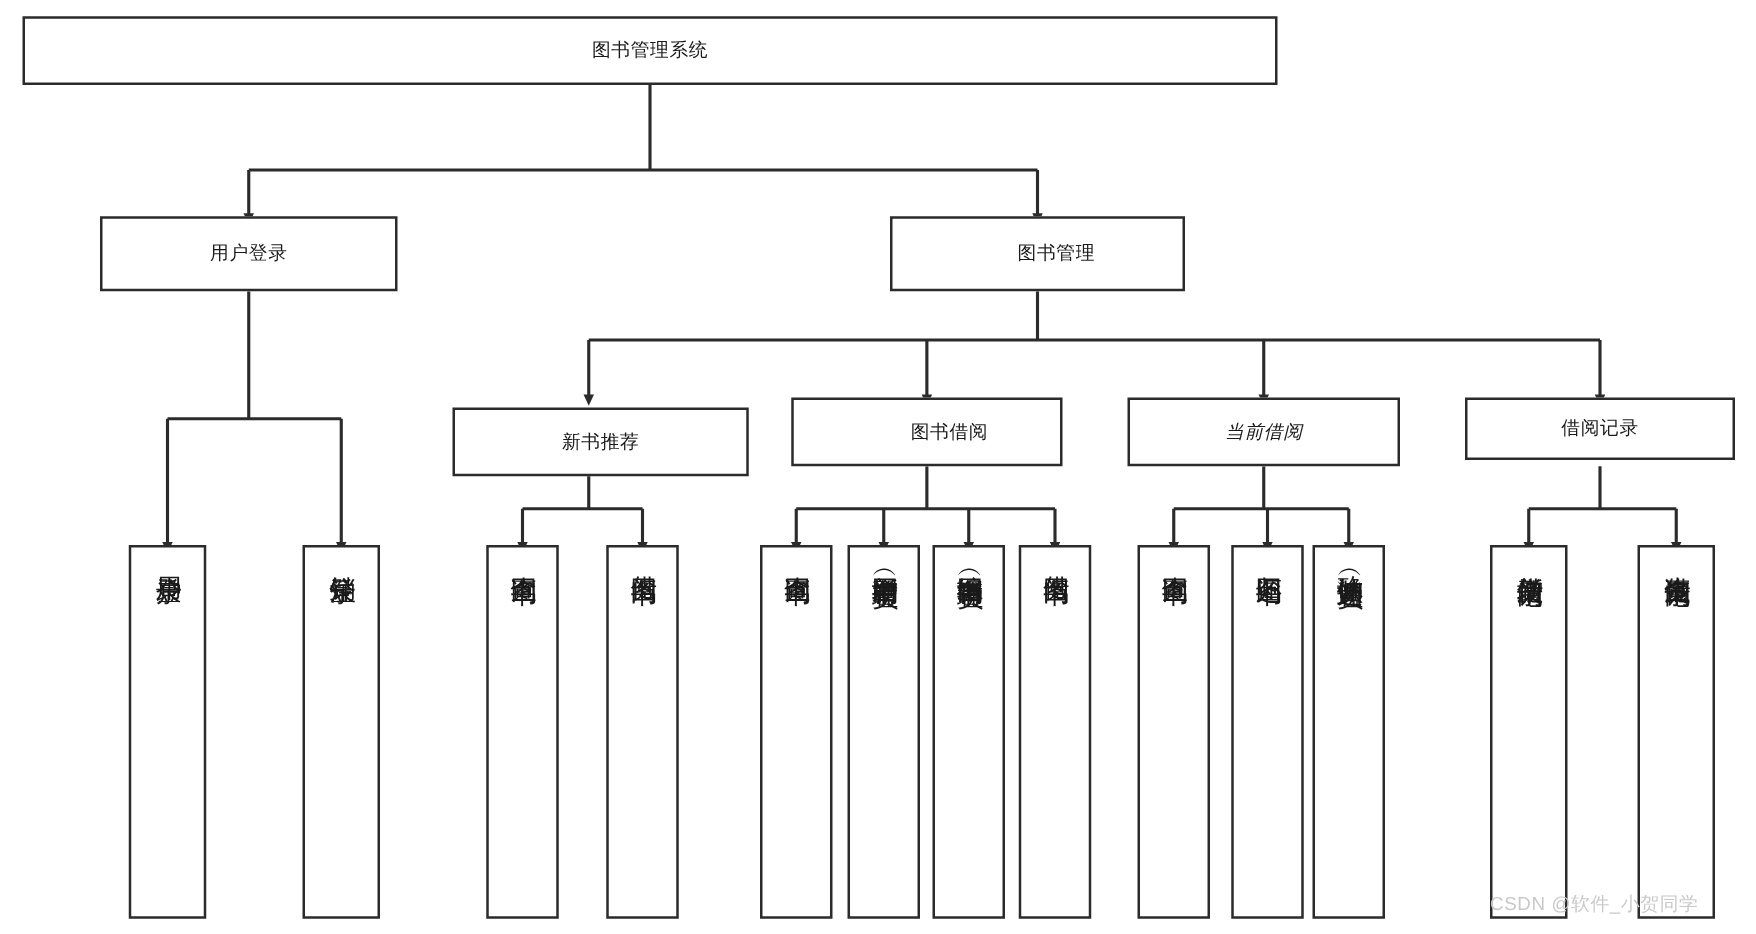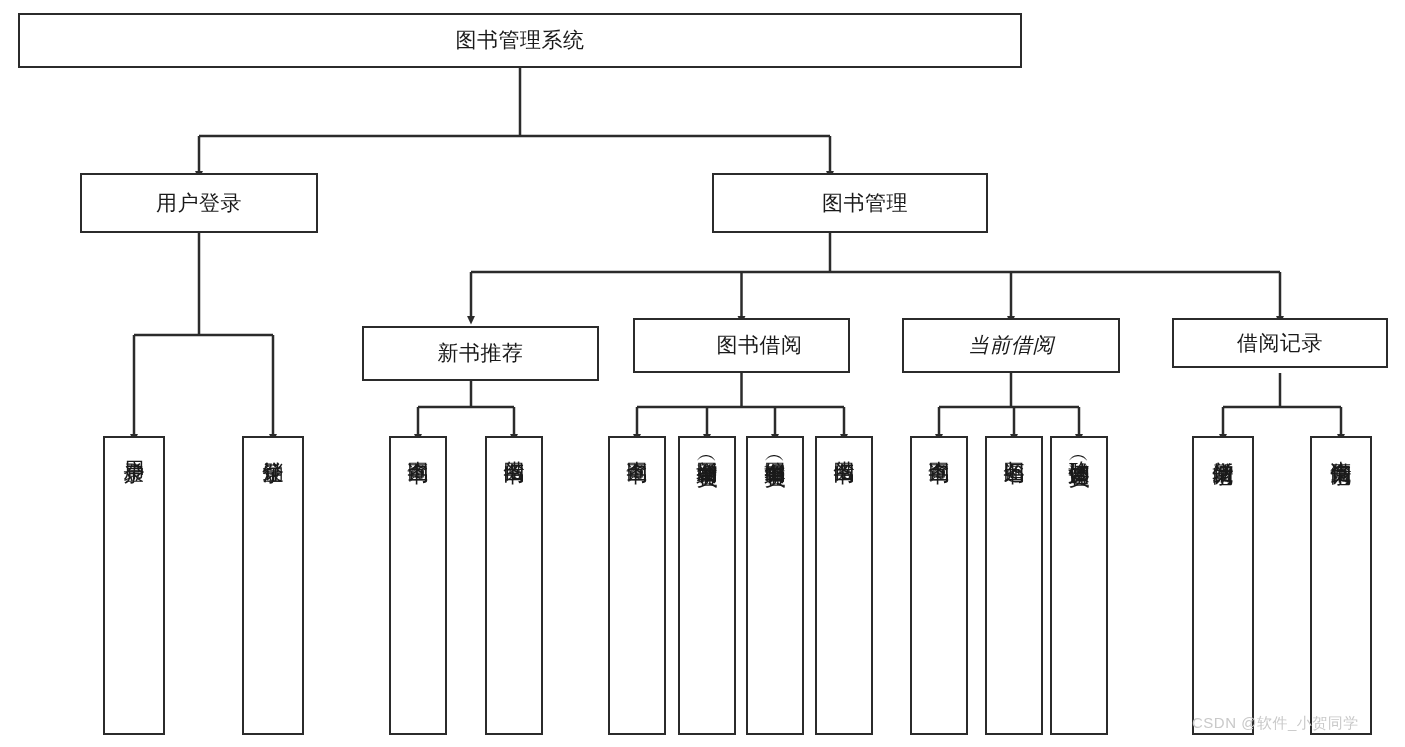--- a/index.html
+++ b/index.html
@@ -32,21 +32,21 @@
   }
   .node-label {
     display: block;
     text-align: center;
     line-height: 1.18;
     letter-spacing: 0.5px;
     color: #1a1a1a;
     white-space: nowrap;
   }
   .node.horizontal .node-label {
-    font-size: 21px;
+    font-size: 15px;
   }
   .node.vertical {
     align-items: flex-start;
     justify-content: center;
     padding-top: 6px;
   }
   .node.vertical .node-label {
     writing-mode: vertical-rl;
     text-orientation: upright;
     font-size: 21px;
@@ -118,21 +118,21 @@
         <line x1="1341" y1="407" x2="1341" y2="435" stroke="#2b2b2b" stroke-width="2.5" marker-end="url(#arrowhead)"></line>
       </g>
   </svg>
   <div id="node-layer">
       <div class="node level-0 horizontal" style="left: 18px; top: 13px; width: 1004px; height: 55px;">
         <span class="node-label">图书管理系统</span>
       </div>
       <div class="node level-1 horizontal" style="left: 80px; top: 173px; width: 238px; height: 60px;">
         <span class="node-label">用户登录</span>
       </div>
-      <div class="node level-1 horizontal" style="left: 712px; top: 173px; width: 276px; height: 60px; padding-left: 30px;">
+      <div class="node level-1 horizontal" style="left: 712px; top: 173px; width: 236px; height: 60px; padding-left: 30px;">
         <span class="node-label">图书管理</span>
       </div>
       <div class="node level-2 horizontal" style="left: 362px; top: 326px; width: 237px; height: 55px;">
         <span class="node-label">新书推荐</span>
       </div>
       <div class="node level-2 horizontal" style="left: 633px; top: 318px; width: 217px; height: 55px; padding-left: 36px;">
         <span class="node-label">图书借阅</span>
       </div>
       <div class="node level-2 horizontal" style="left: 902px; top: 318px; width: 218px; height: 55px; font-style: italic;">
         <span class="node-label">当前借阅</span>

